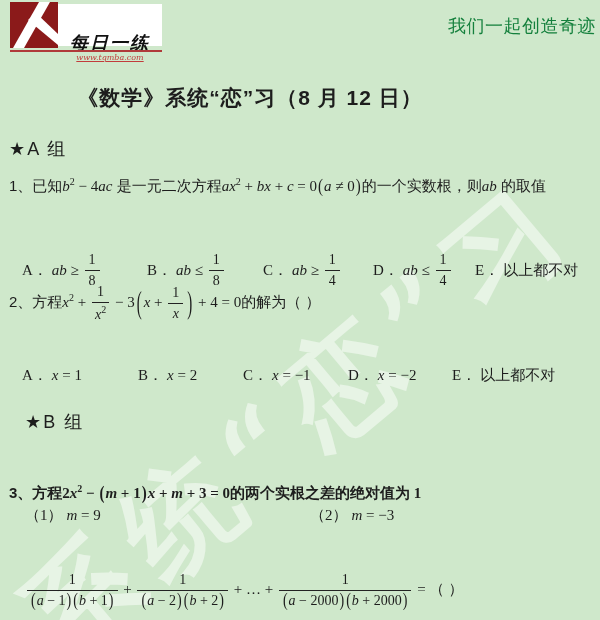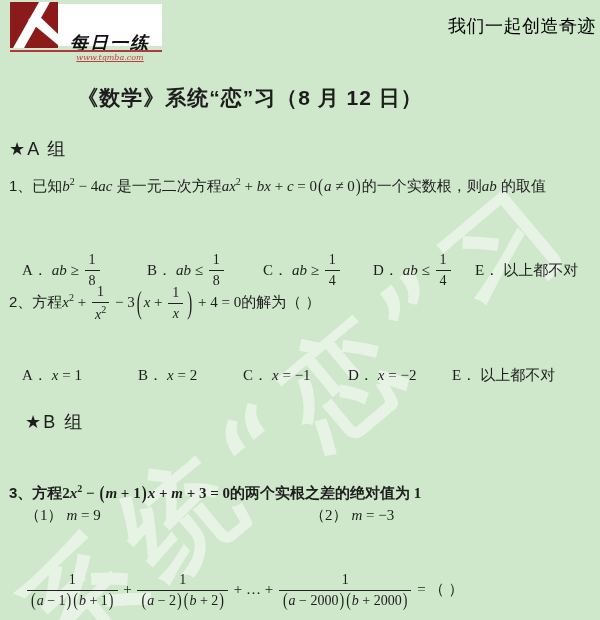--- a/index.html
+++ b/index.html
@@ -11,21 +11,21 @@
              color:rgba(255,255,255,0.5);font-family:"DejaVu Serif",serif;font-weight:bold;
              transform:rotate(-40deg);transform-origin:0 50%;z-index:1;pointer-events:none;}
   
   #logo-mark{position:absolute;left:10px;top:2px;width:48px;height:46px;z-index:2;}
   #logo-box{position:absolute;left:58px;top:4px;width:104px;height:42px;background:#ffffff;z-index:2;
             display:flex;flex-direction:column;align-items:center;justify-content:center;}
   #logo-brand{font-family:"DejaVu Serif",serif;font-weight:bold;font-style:italic;
               font-size:18px;line-height:20px;letter-spacing:2px;color:#111;margin-top:44px;}
   #logo-site{font-family:"DejaVu Serif",serif;font-style:italic;font-size:8px;line-height:9px;color:#c23b3b;text-decoration:underline;}
   #logo-rule{position:absolute;left:10px;top:50px;width:152px;height:2px;background:#b03a3a;z-index:2;}
-  #slogan{position:absolute;left:448px;top:14px;font-size:18px;letter-spacing:0.5px;color:#000000;z-index:2;}
+  #slogan{position:absolute;left:448px;top:14px;font-size:18px;letter-spacing:0.5px;color:#15803d;z-index:2;}
   
   #title{position:absolute;left:0;top:84px;width:500px;margin:0;text-align:center;
          font-size:21px;font-weight:bold;letter-spacing:1px;z-index:2;}
   .sec{position:absolute;font-size:18px;font-weight:normal;letter-spacing:2px;z-index:2;}
   #secA{left:9px;top:137px;}
   #secB{left:25px;top:410px;}
   
   .line{position:absolute;font-size:15px;white-space:pre;z-index:2;}
   #q1l1{left:9px;top:177px;}
   #q1l2{left:25px;top:206px;}

